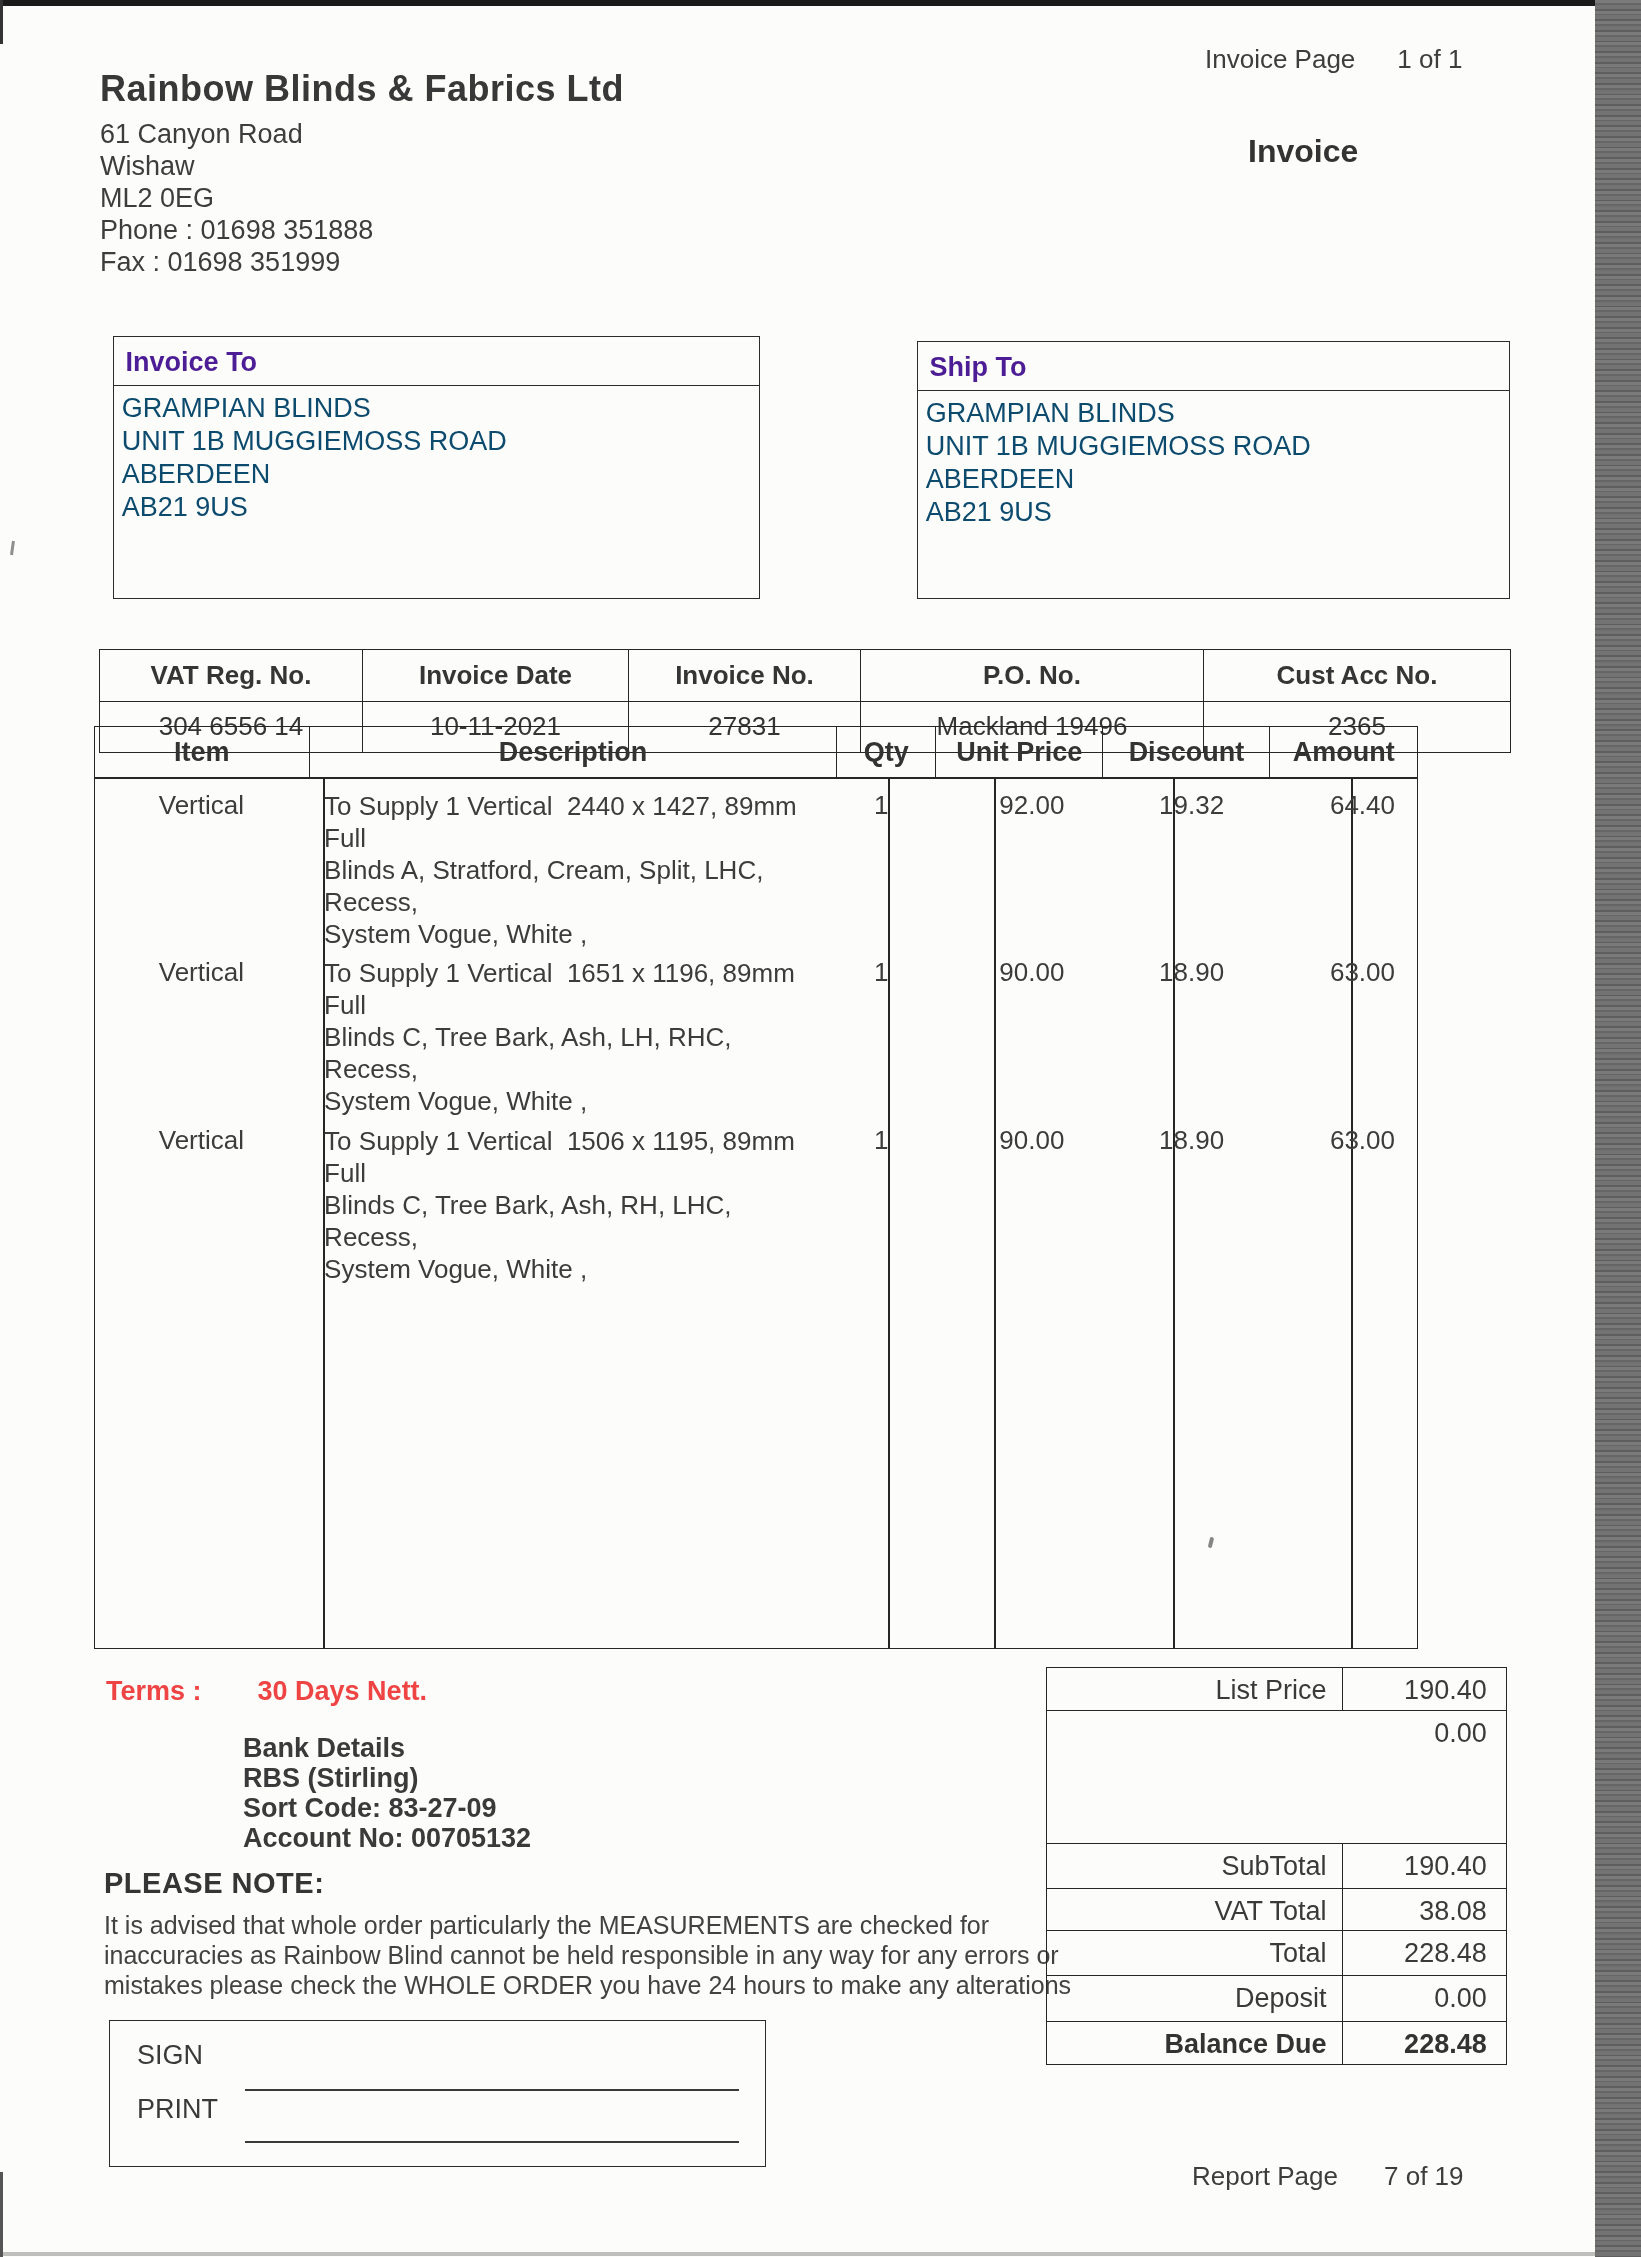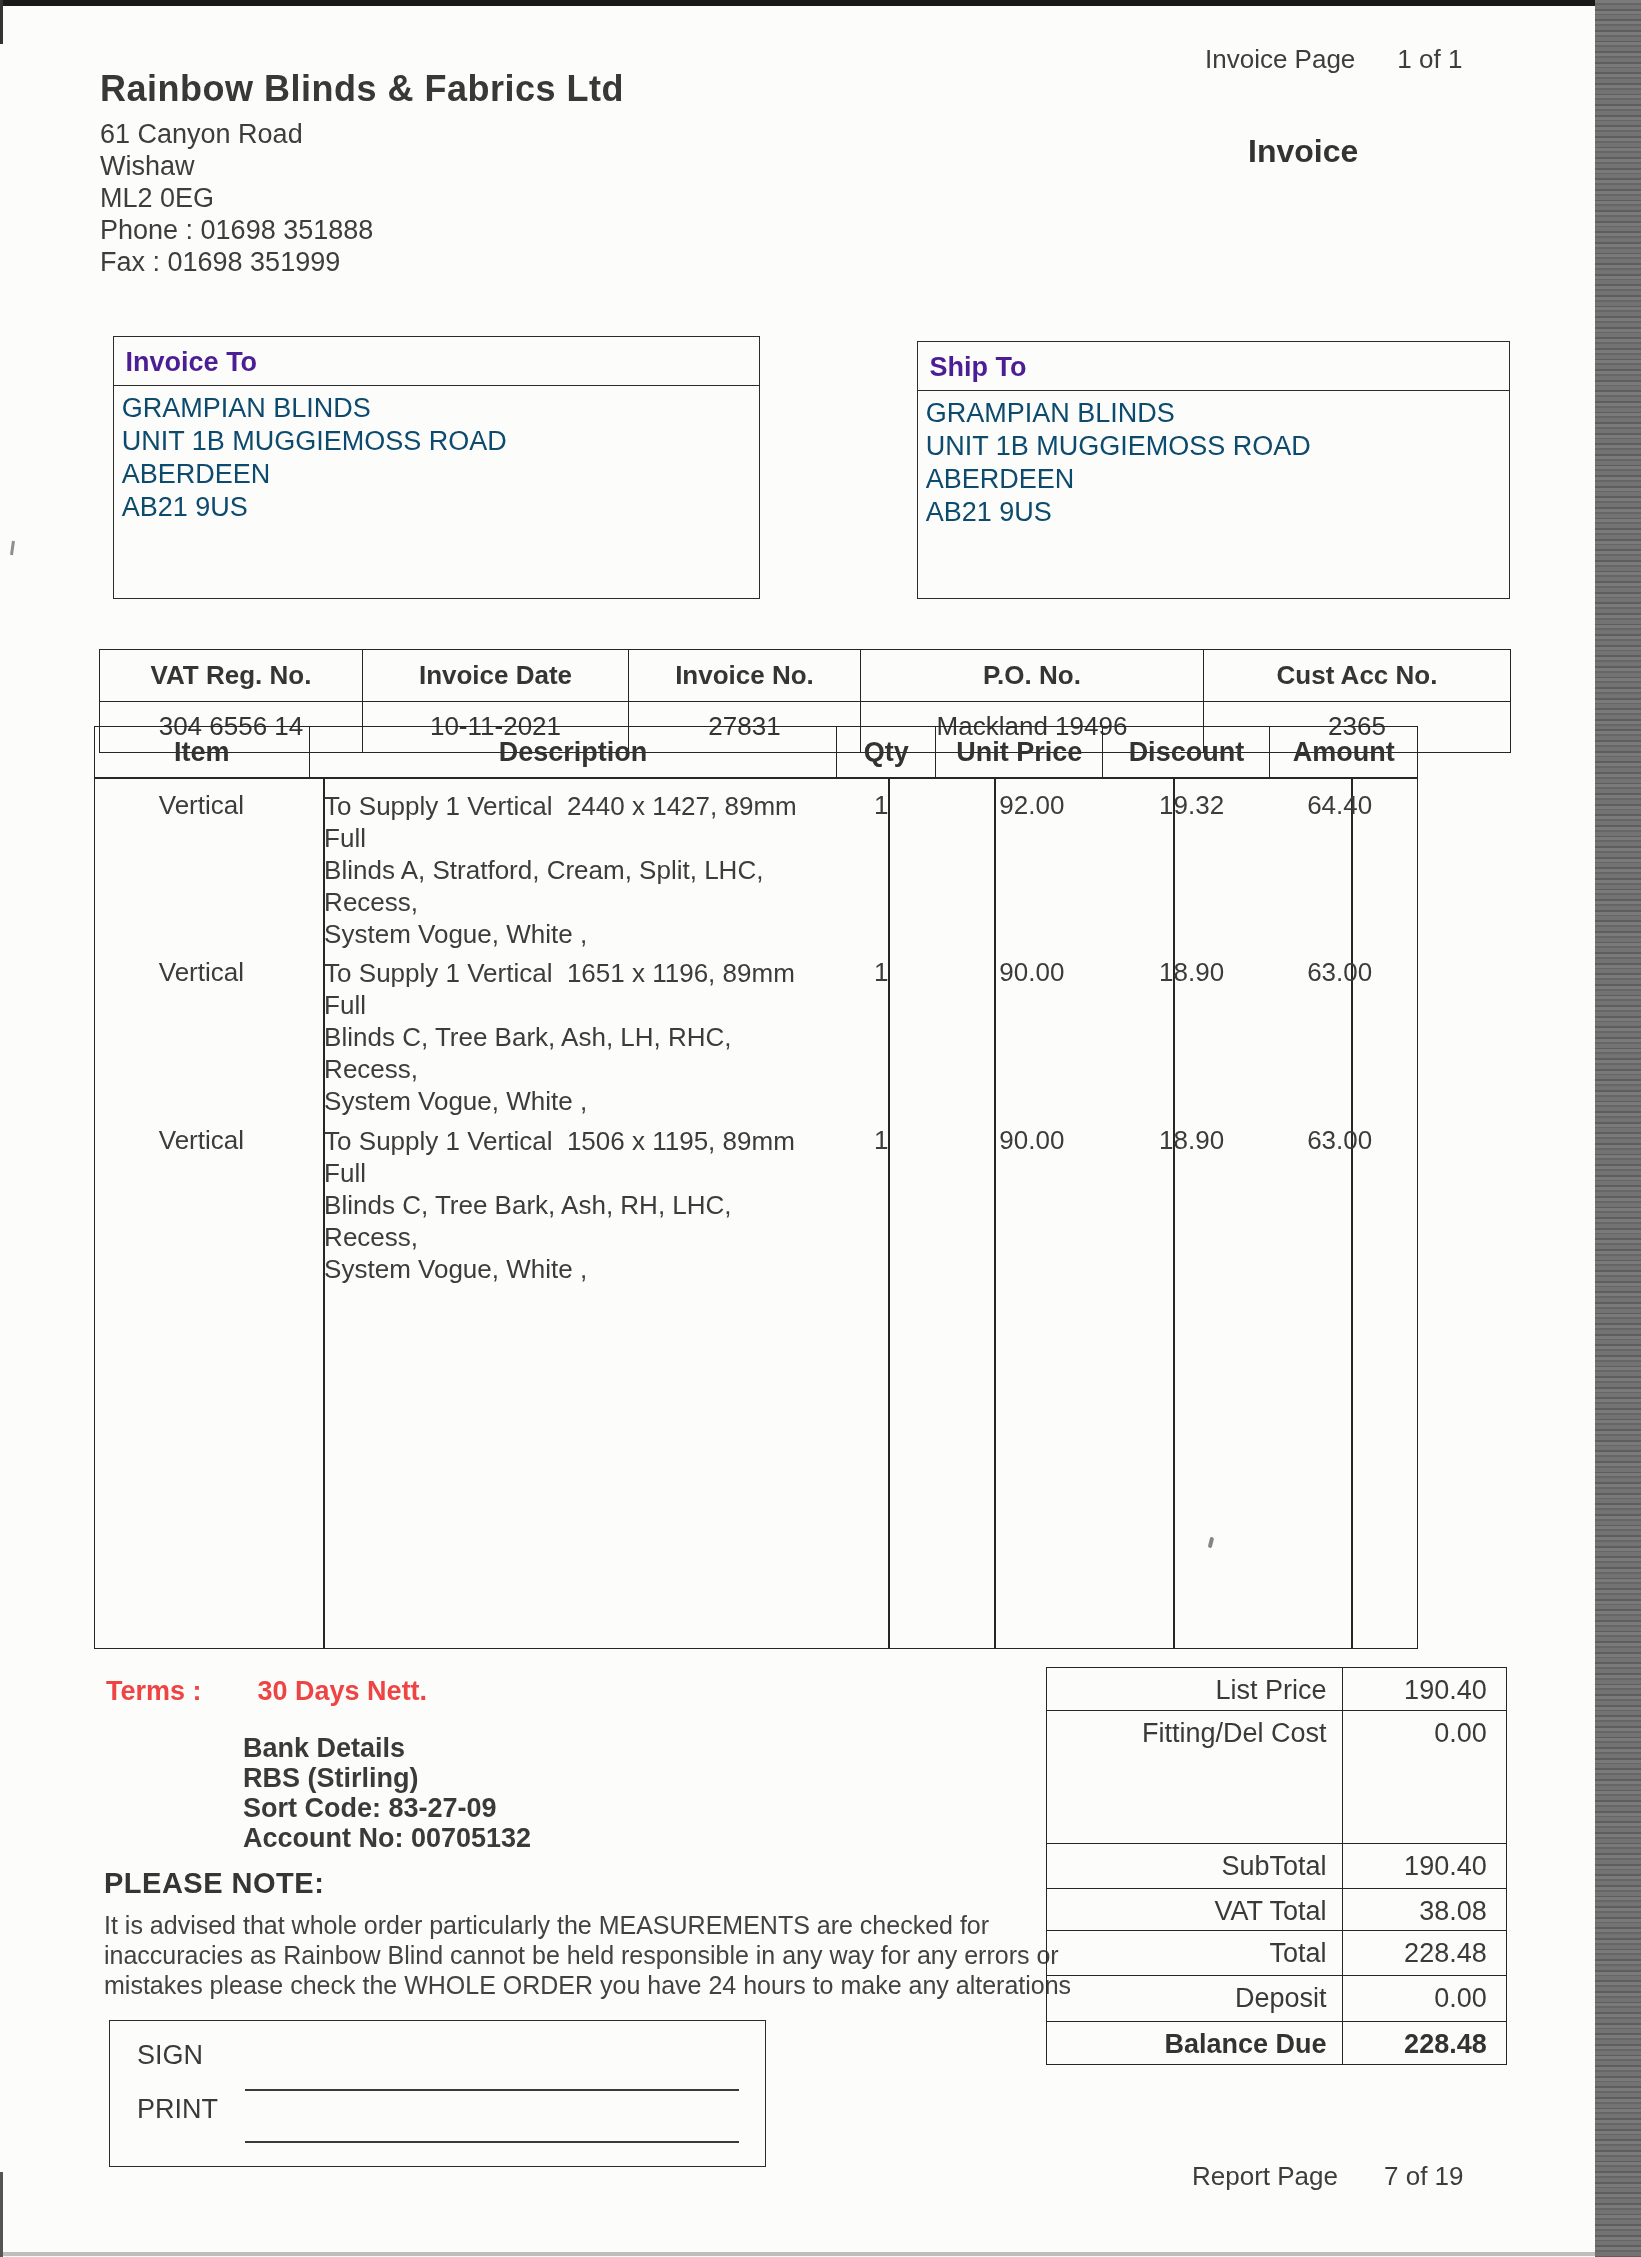--- a/index.html
+++ b/index.html
@@ -48,21 +48,21 @@
   .ih-cell:last-child{border-right:none;}
   .col-line{position:absolute;top:52px;bottom:0;width:1.9px;background:#262626;}
   .items-rows{position:absolute;left:0;top:55px;width:100%;}
   .items-row{display:flex;min-height:97px;}
   .ir-cell{box-sizing:border-box;font-size:26px;color:#3c3c3c;padding-top:7.7px;}
   .c-item{text-align:center;}
   .c-desc{padding-left:16.4px;padding-right:9.7px;line-height:32px;white-space:pre-wrap;}
   .c-qty{text-align:center;}
   .c-price{text-align:right;padding-right:34px;}
   .c-disc{text-align:right;padding-right:43px;}
-  .c-amt{text-align:left;padding-right:22px;padding-left:40px;}
+  .c-amt{text-align:right;padding-right:22px;padding-left:40px;}
   
   .terms-row{left:106px;top:1676px;font-size:27px;font-weight:bold;color:#ef4444;display:flex;}
   .terms-row .terms-value{margin-left:56px;}
   .bank-block{left:243px;top:1733px;font-size:27px;font-weight:bold;line-height:30px;color:#3a3a3a;}
   .please-note{left:104px;top:1867px;font-size:29px;font-weight:bold;color:#353535;letter-spacing:0.5px;}
   .note-block{left:104px;top:1910px;font-size:25px;line-height:30px;color:#424242;}
   
   .totals-box{left:1046px;top:1667px;width:461px;height:398px;border:1.9px solid #262626;
     box-sizing:border-box;display:flex;flex-direction:column;font-size:27px;color:#3a3a3a;}
   .totals-row{display:flex;border-bottom:1.9px solid #262626;box-sizing:border-box;justify-content:center;}
@@ -208,21 +208,20 @@
       <div>inaccuracies as Rainbow Blind cannot be held responsible in any way for any errors or</div>
       <div>mistakes please check the WHOLE ORDER you have 24 hours to make any alterations</div>
     </div>
 
   <div class="abs totals-box">
       <div class="totals-row">
         <div class="tl-cell">List Price</div>
         <div class="tv-cell">190.40</div>
       </div>
       <div class="totals-row">
-        <div class="tl-cell">Fitting/Del Cost</div>
         <div class="tv-cell">0.00</div>
       </div>
       <div class="totals-row">
         <div class="tl-cell">SubTotal</div>
         <div class="tv-cell">190.40</div>
       </div>
       <div class="totals-row">
         <div class="tl-cell">VAT Total</div>
         <div class="tv-cell">38.08</div>
       </div>

